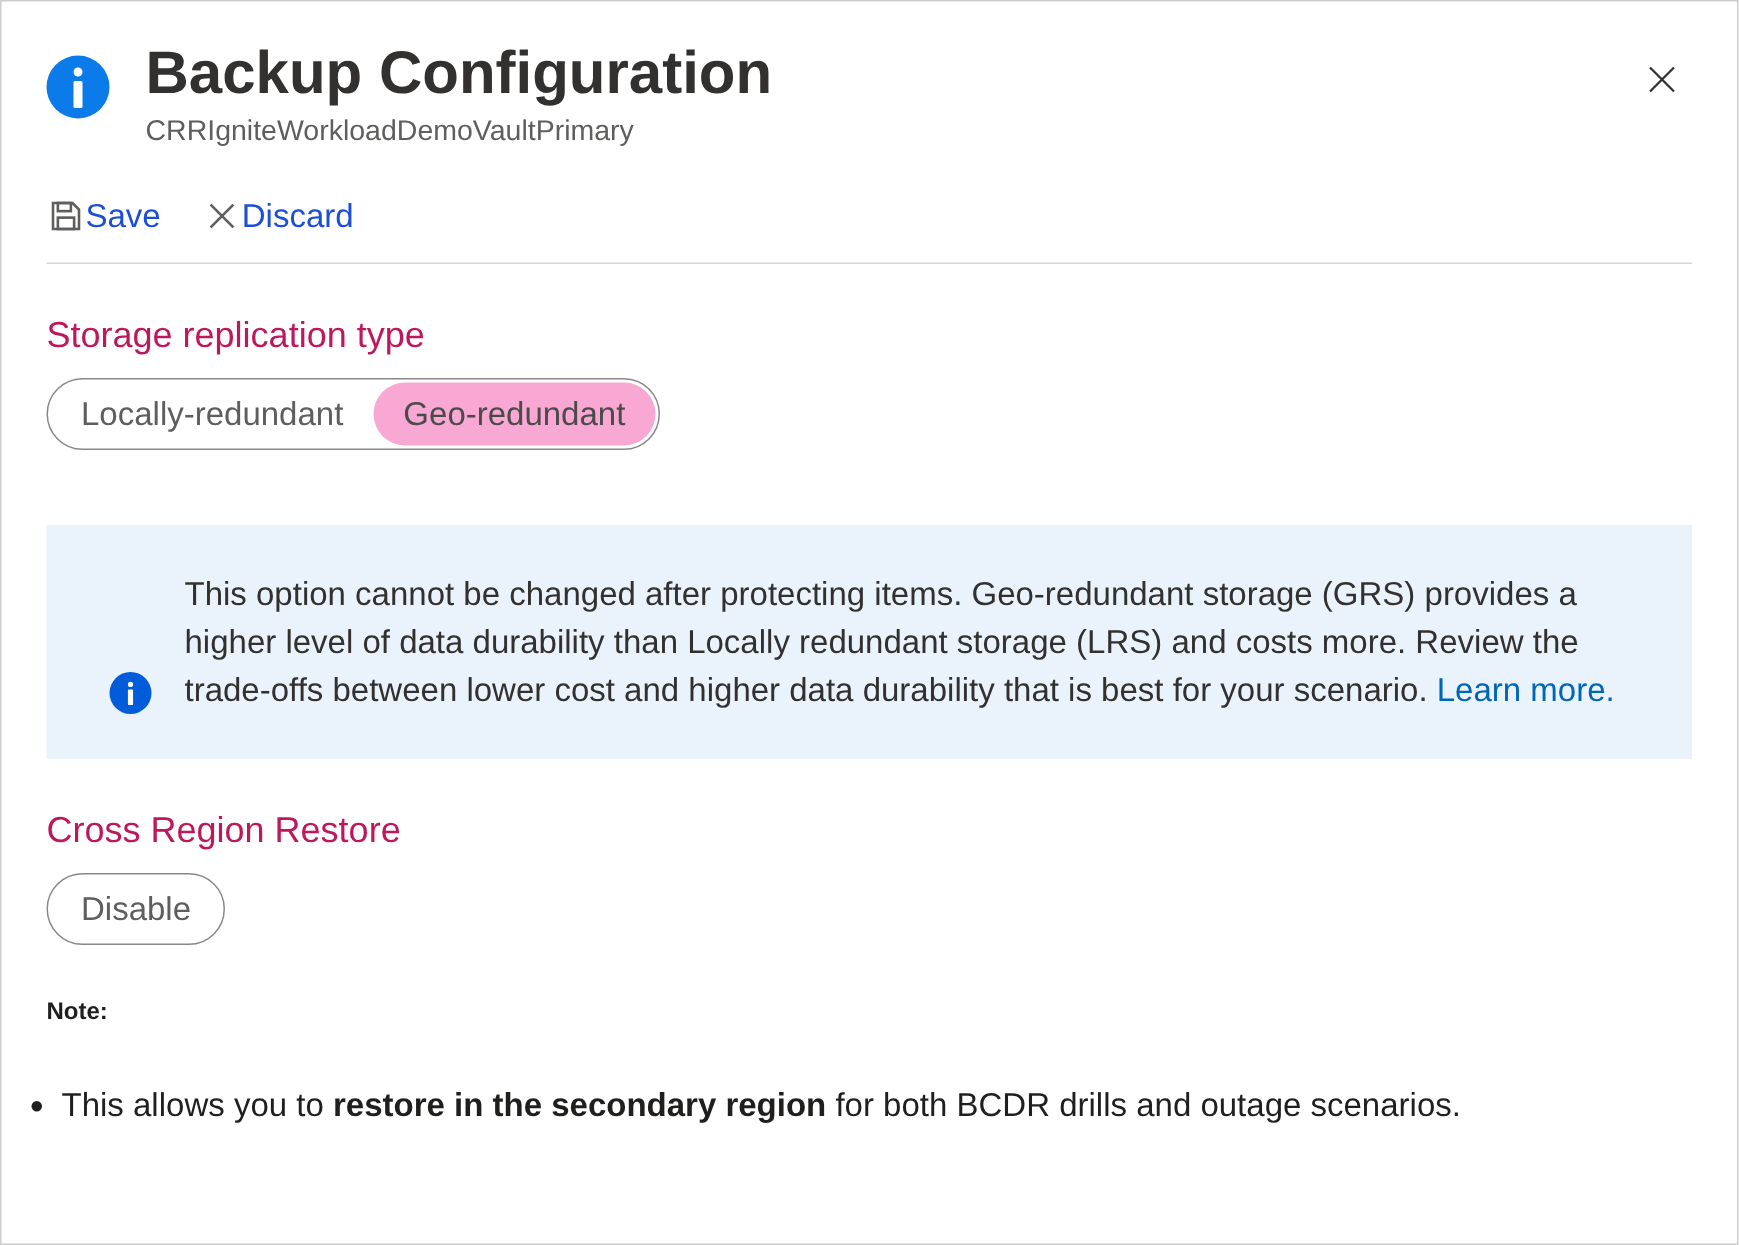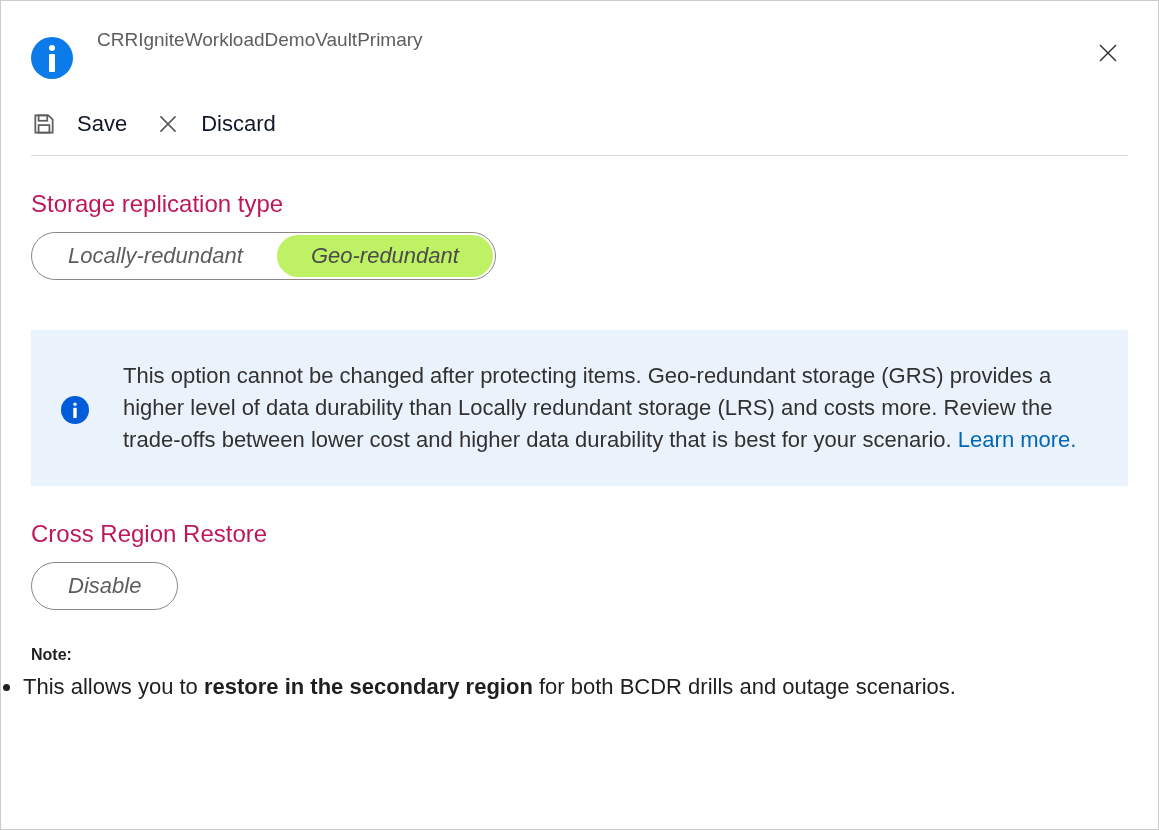--- a/index.html
+++ b/index.html
@@ -74,23 +74,23 @@
     align-items: center;
     gap: 28px;
     margin-top: 32px;
     margin-left: 0;
     padding-bottom: 18px;
     border-bottom: 1px solid #d6d6d6;
   }
   .toolbar-btn {
     display: flex;
     align-items: flex-end;
-    gap: 20px;
-    font-size: 22px;
-    color: #0f172a;
+    gap: 0;
+    font-size: 22px;
+    color: #1d4ed8;
     cursor: pointer;
   }
   .toolbar-btn svg {
     width: 26px;
     height: 26px;
     stroke: #605e5c;
     fill: none;
     stroke-width: 1.6;
   }
   .section-label {
@@ -100,39 +100,38 @@
     margin-bottom: 14px;
   }
   .segmented {
     display: inline-flex;
     border: 1.5px solid #8a8886;
     border-radius: 24px;
     overflow: hidden;
     padding: 2px;
   }
   .segment {
-    padding: 8px 34px;
+    padding: 8px 20px;
     font-size: 22px;
     color: #605e5c;
     cursor: pointer;
     border-radius: 22px;
     white-space: nowrap;
-    font-style: italic;
   }
   .segment.selected {
-    background: #bef264;
+    background: #f9a8d4;
     color: #4b4b4b;
   }
   .info-box {
     background: #eaf3fb;
     margin-top: 50px;
-    padding: 30px 30px 30px 30px;
-    display: flex;
-    align-items: center;
-    gap: 34px;
+    padding: 30px 30px 30px 42px;
+    display: flex;
+    align-items: flex-end;
+    gap: 22px;
   }
   .info-box .info-circle-sm {
     width: 28px;
     height: 28px;
     border-radius: 50%;
     background: #015cda;
     display: flex;
     align-items: center;
     justify-content: center;
     flex-shrink: 0;
@@ -153,22 +152,22 @@
     text-decoration: none;
     cursor: pointer;
   }
   .note-label {
     font-size: 16px;
     font-weight: 700;
     color: #201f1e;
     margin-top: 36px;
   }
   .note-list {
-    margin-top: 8px;
-    padding-left: 22px;
+    margin-top: 38px;
+    padding-left: 40px;
     font-size: 22px;
     color: #201f1e;
     line-height: 1.4;
   }
   .note-list li {
     list-style: disc;
   }
   .bold {
     font-weight: 700;
   }
@@ -179,20 +178,21 @@
 <div class="panel">
 
   <div class="header">
     <div class="info-circle">
       <svg viewBox="0 0 14 28">
           <circle cx="7" cy="4" r="3"></circle>
           <rect x="4" y="10" width="6" height="18" rx="1"></rect>
         </svg>
     </div>
     <div class="header-text">
+      <div class="title">Backup Configuration</div>
       <div class="subtitle">CRRIgniteWorkloadDemoVaultPrimary</div>
     </div>
     <div class="close-btn">
       <svg viewBox="0 0 24 24">
           <line x1="4" y1="4" x2="20" y2="20"></line>
           <line x1="20" y1="4" x2="4" y2="20"></line>
         </svg>
     </div>
   </div>
 

